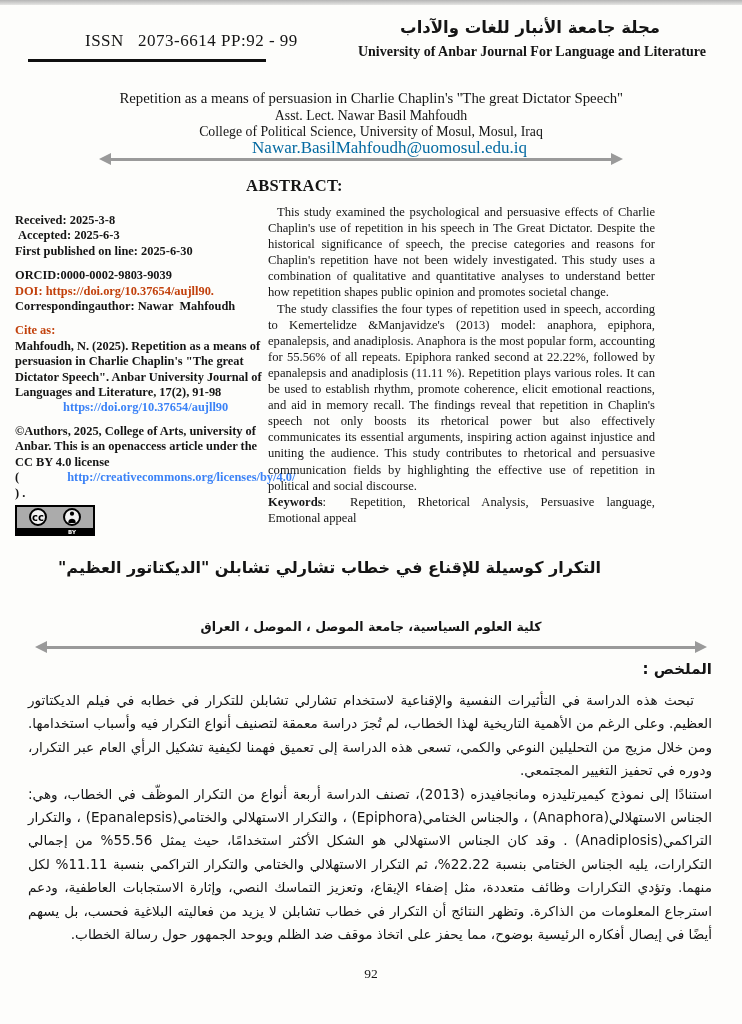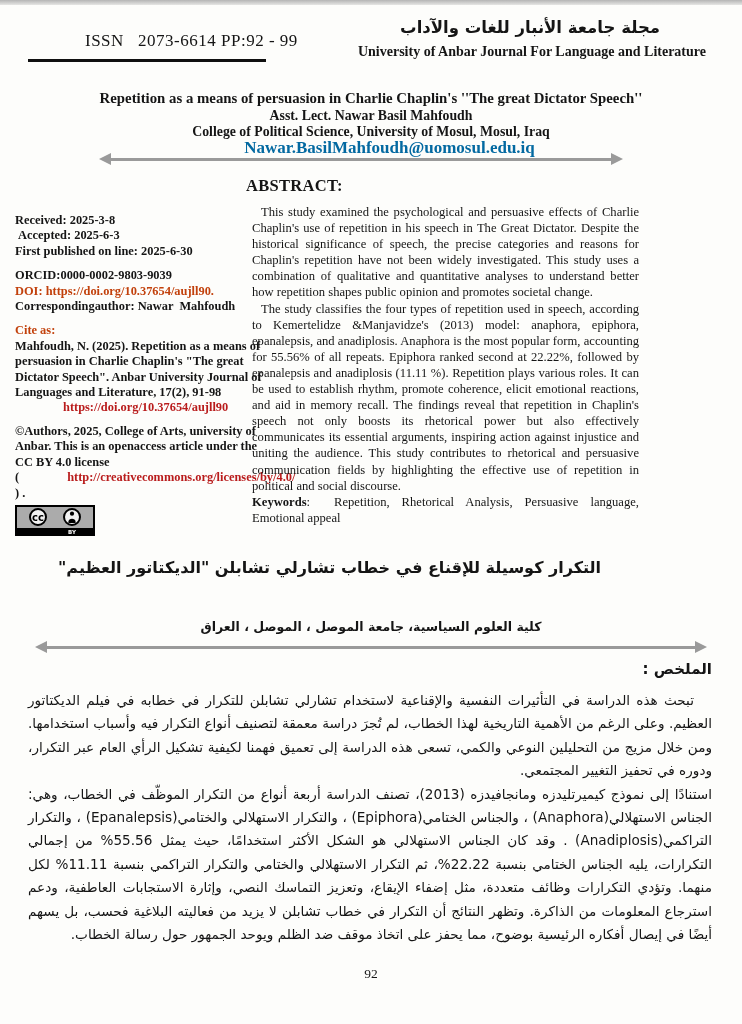--- a/index.html
+++ b/index.html
@@ -13,43 +13,43 @@
   .pre{white-space:pre-wrap;}
 
   
   .issn{position:absolute;left:85px;top:31px;font-size:17px;letter-spacing:.5px;white-space:pre;text-align:right;}
   .issn-rule{position:absolute;left:28px;top:59px;width:238px;height:3px;background:#101010;}
   .journal-ar{position:absolute;right:82px;top:18px;font-family:"DejaVu Sans",sans-serif;
     font-weight:bold;font-size:16.5px;direction:rtl;}
   .journal-en{position:absolute;right:36px;top:44px;font-weight:bold;font-size:14px;}
 
   
-  .title-block{position:absolute;left:0;top:90px;width:742px;text-align:center;font-weight:bold;}
+  .title-block{position:absolute;left:0;top:90px;width:742px;text-align:center;font-weight:normal;}
   .paper-title{font-size:14.8px;line-height:17px;}
   .paper-author{font-size:13.8px;line-height:16px;margin-top:1px;}
   .paper-affil{font-size:13.8px;line-height:16px;}
   .paper-email{font-size:17px;line-height:16px;color:#0369a1;padding-left:37px;}
 
   
   .arrow{position:absolute;height:2.6px;background:#9a9a9a;}
   .arrow::before,.arrow::after{content:"";position:absolute;top:-4.7px;width:0;height:0;
     border-top:6px solid transparent;border-bottom:6px solid transparent;}
   .arrow::before{left:-11px;border-right:12px solid #9a9a9a;}
   .arrow::after{right:-11px;border-left:12px solid #9a9a9a;}
   .arrow1{left:110px;top:158px;width:502px;}
   .arrow2{left:46px;top:646px;width:650px;}
 
   
   .abstract-heading{position:absolute;left:246px;top:176px;font-size:16.5px;font-weight:bold;letter-spacing:.3px;}
   .meta-col{position:absolute;left:15px;top:213px;width:247px;font-weight:bold;
     font-size:12.4px;line-height:15.4px;}
   .meta-col .grp{margin-bottom:9px;}
   .red{color:#c2410c;}
-  .blue{color:#b91c1c;padding-left:48px;}
-  .abs-col{position:absolute;left:252px;top:204px;width:387px;font-size:12.6px;
+  .blue{color:#3b82f6;padding-left:48px;}
+  .abs-col{position:absolute;left:268px;top:204px;width:387px;font-size:12.6px;
     line-height:16.1px;text-align:justify;}
   .abs-col p{margin:0;}
   .abs-p1,.abs-p2{text-indent:9px;}
   .kw b{font-weight:bold;}
   .cc-badge{margin-top:4px;}
 
   
   .ar{font-family:"DejaVu Sans",sans-serif;direction:rtl;}
   .ar-title{position:absolute;left:0;top:558px;width:601px;
     font-weight:bold;font-size:16px;}

